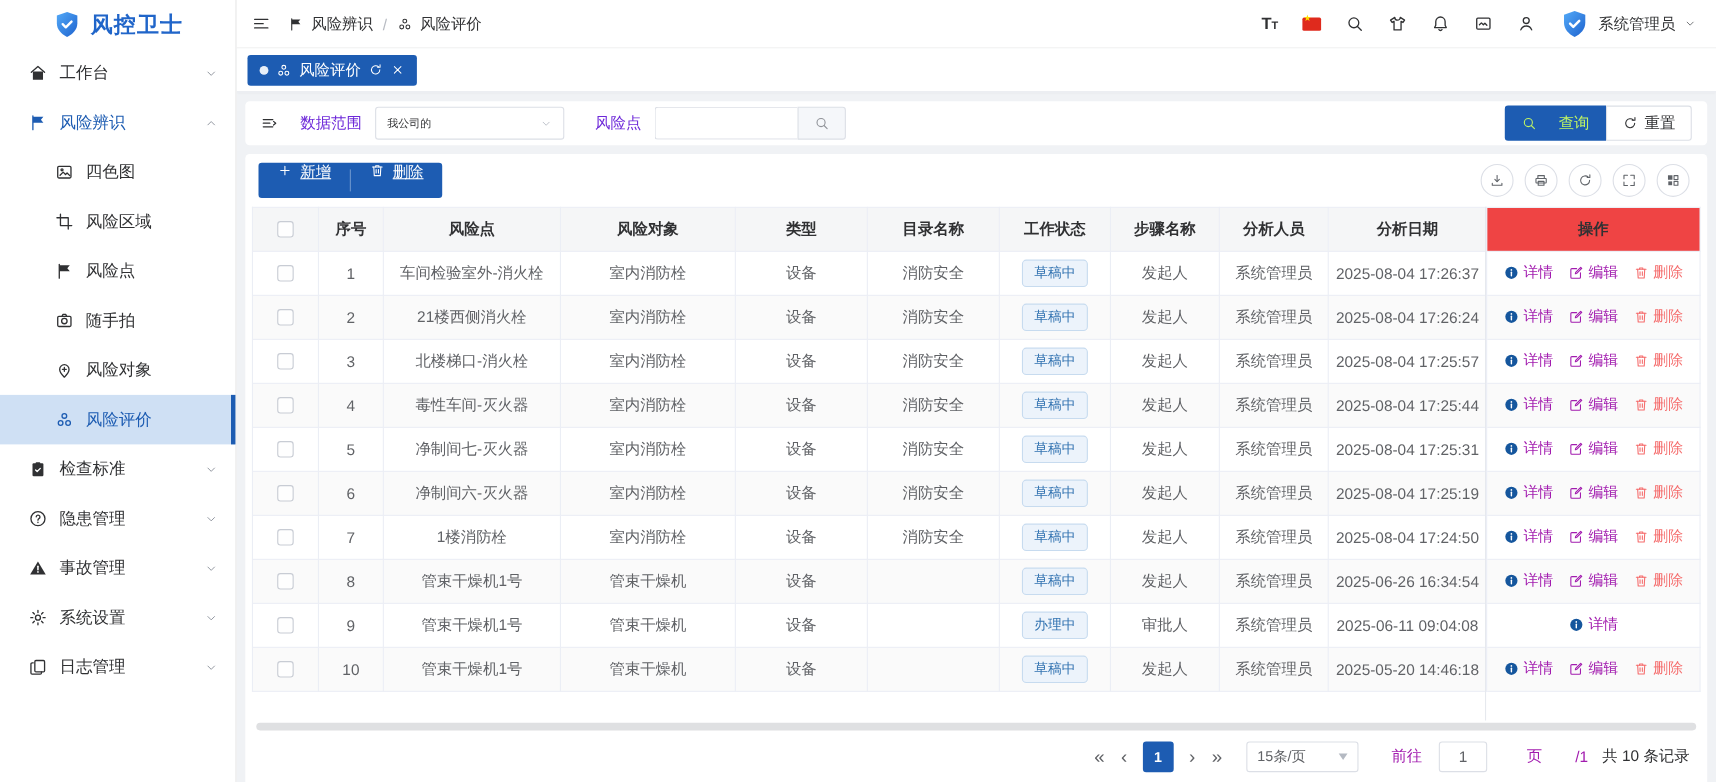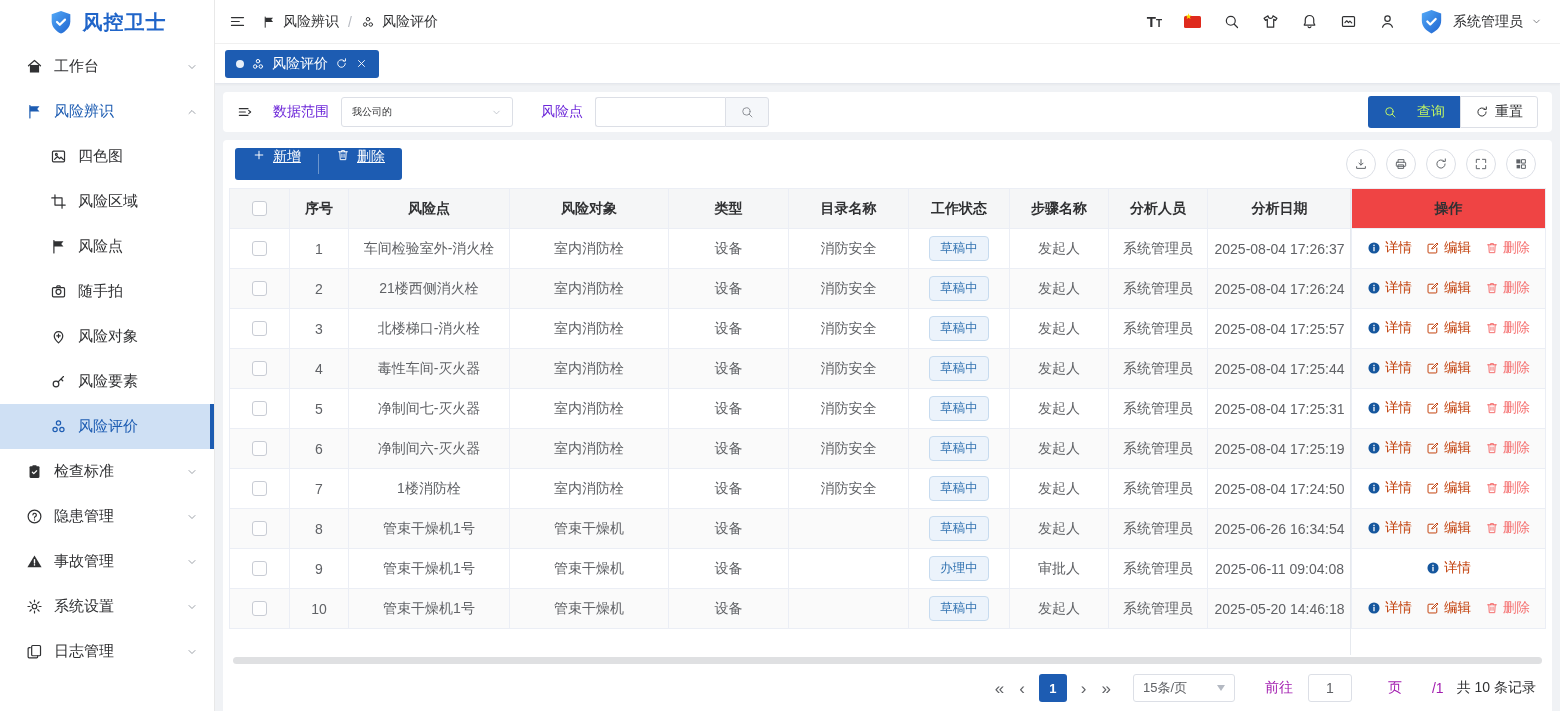--- a/index.html
+++ b/index.html
@@ -70,21 +70,21 @@
   .circle-btn { width:30px; height:30px; border:1px solid #dcdfe6; border-radius:50%; display:flex; align-items:center; justify-content:center; color:#5f6368; background:#fff; cursor:pointer; }
   .circle-btn .i3 { width:14px; height:14px; }
 
   table { width:100%; border-collapse:collapse; table-layout:fixed; }
   th, td { height:40px; border:1px solid #ebeef5; text-align:center; font-size:14px; color:#606266; overflow:hidden; white-space:nowrap; }
   th { background:#f5f6f7; font-weight:bold; color:#303133; }
   th.op { background:#ef4444; }
   tr.stripe td { background:#fafafa; }
   .cb { width:15px; height:15px; border:1px solid #c8ccd4; border-radius:3px; background:#fefefe; margin:0 auto; cursor:pointer; }
   .badge { display:inline-block; padding:5px 10px; font-size:12.5px; line-height:1; color:var(--badge-text,#3273b1); background:var(--badge-bg,#ecf3fb); border:1px solid var(--badge-border,#c7dbef); border-radius:4px; }
-  .link { display:inline-flex; align-items:center; gap:4px; font-size:13.5px; color:#c2410c; margin:0 7px; cursor:pointer; }
+  .link { display:inline-flex; align-items:center; gap:4px; font-size:13.5px; color:#a21caf; margin:0 7px; cursor:pointer; }
   .link .licon { width:14px; height:14px; display:inline-block; }
   .link.detail .licon { color:#15569d; }
   .link.del { color:var(--danger,#f56c6c); }
 
   .op-divider { position:absolute; top:48px; bottom:56px; right:201px; width:1px; background:#e6e9ee; box-shadow:-9px 0 9px -6px rgba(0,0,0,.18); z-index:2; pointer-events:none; }
   .hscroll { position:absolute; left:10px; right:10px; bottom:47px; height:7px; border-radius:4px; background:#dfe0e2; cursor:pointer; }
 
   
   .pagination { position:absolute; right:16px; bottom:9px; display:flex; align-items:center; gap:9px; color:#606266; }
   .pg-arrow { font-size:17px; color:#606266; padding:0 3px; cursor:pointer; line-height:1; }
@@ -183,29 +183,20 @@
         <span>随手拍</span>
       </div>
       <div class="nav-item sub">
         <span class="nicon">
           <svg class="i" viewBox="0 0 24 24">
             <path d="M12 21c-4-3.8-6-7-6-9.8A6 6 0 0 1 12 5a6 6 0 0 1 6 6.2c0 2.8-2 6-6 9.8z"></path>
             <path d="M12 8.5v5M9.5 11h5"></path>
           </svg>
         </span>
         <span>风险对象</span>
-      </div>
-      <div class="nav-item sub">
-        <span class="nicon">
-          <svg class="i" viewBox="0 0 24 24">
-            <circle cx="8.5" cy="15.5" r="4"></circle>
-            <path d="M11.5 12.5 19 5M15.5 8.5l2.5 2.5"></path>
-          </svg>
-        </span>
-        <span>风险要素</span>
       </div>
       <div class="nav-item sub active">
         <span class="nicon">
           <svg class="i" viewBox="0 0 24 24">
             <circle cx="12" cy="7.2" r="3"></circle>
             <circle cx="7.2" cy="16.3" r="3"></circle>
             <circle cx="16.8" cy="16.3" r="3"></circle>
           </svg>
         </span>
         <span>风险评价</span>

